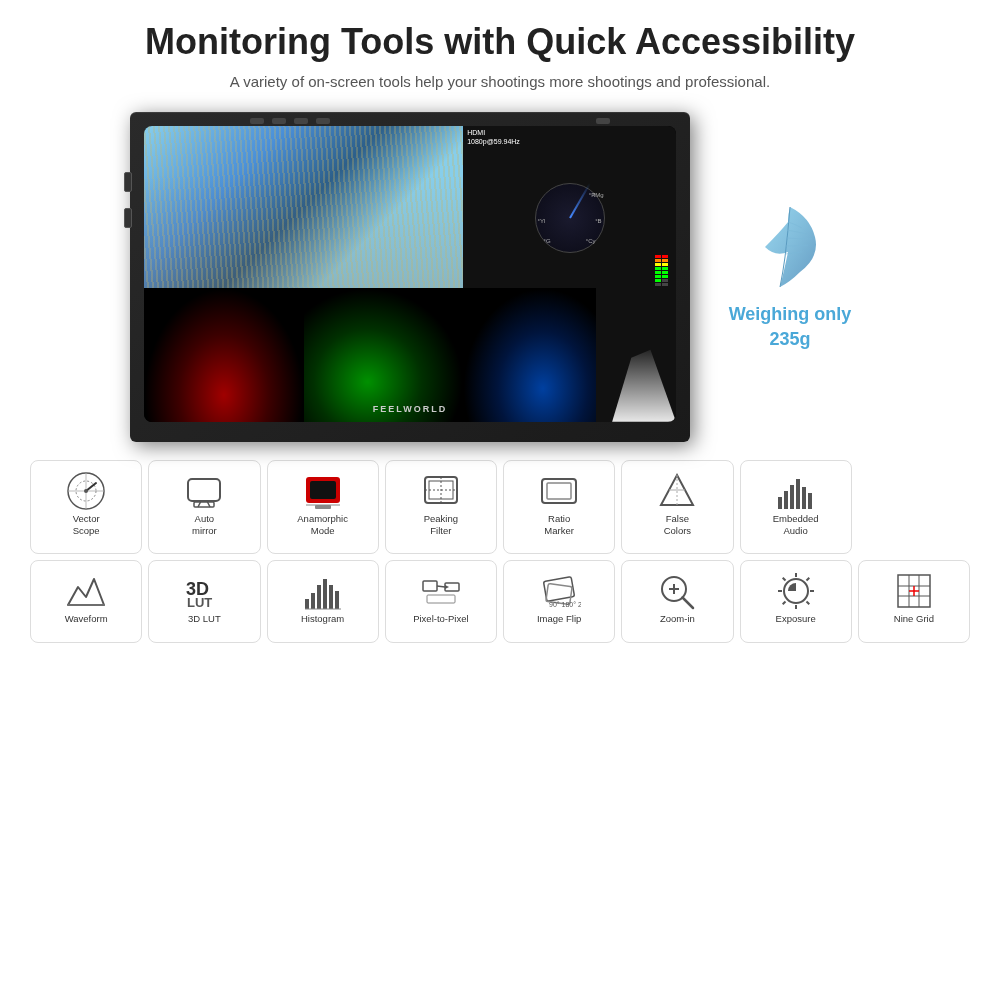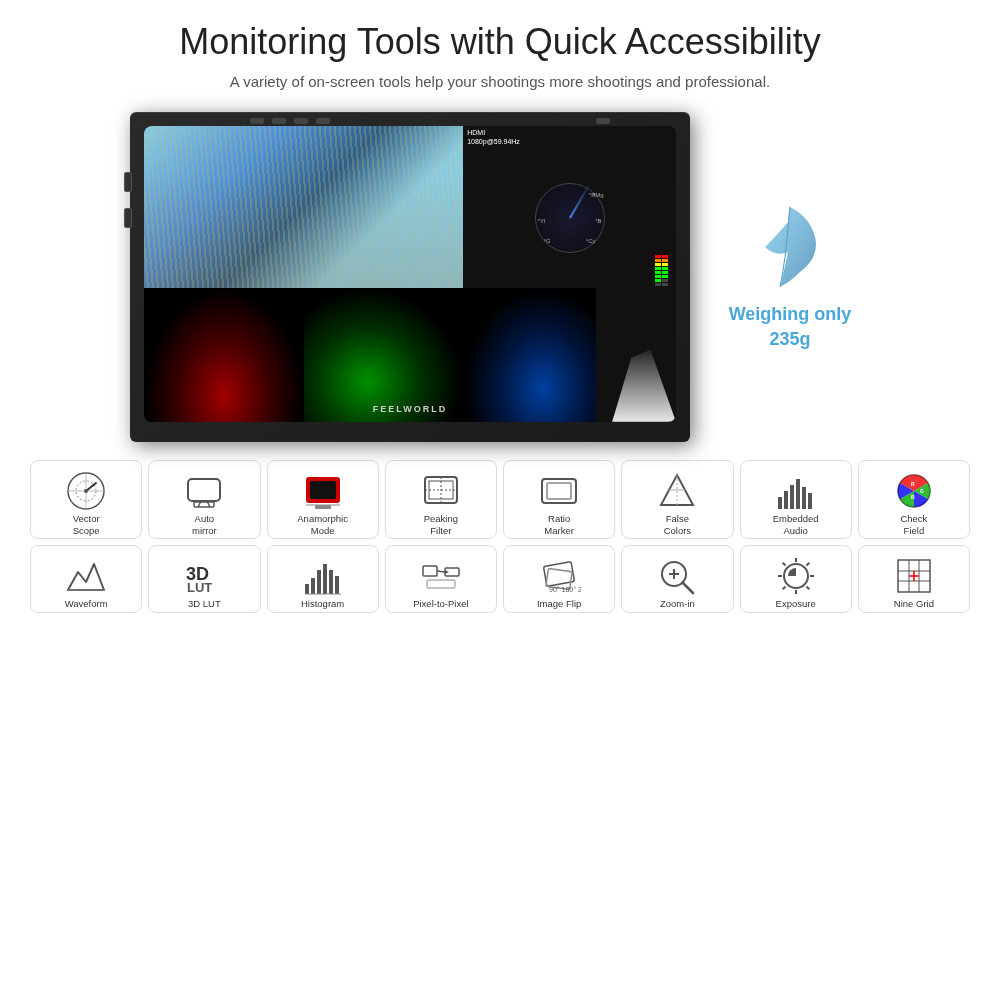--- a/index.html
+++ b/index.html
@@ -16,21 +16,21 @@
       height: 1000px;
       background: #fff;
       display: flex;
       flex-direction: column;
       align-items: center;
       padding: 20px 30px 10px;
     }
 
     .title {
       font-size: 36px;
-      font-weight: 400;
+      font-weight: 700;
       color: #222;
       text-align: center;
       margin-bottom: 8px;
       line-height: 1.2;
     }
 
     .subtitle {
       font-size: 15px;
       color: #555;
       text-align: center;
@@ -294,21 +294,21 @@
       gap: 6px;
       width: 100%;
       margin-bottom: 6px;
     }
     .feature-item {
       display: flex;
       flex-direction: column;
       align-items: center;
       border: 1px solid #ddd;
       border-radius: 8px;
-      padding: 8px 4px 1px;
+      padding: 8px 4px 16px;
       background: #fff;
     }
     .feature-icon {
       width: 44px;
       height: 44px;
       display: flex;
       align-items: center;
       justify-content: center;
       margin-bottom: 0;
     }
@@ -515,38 +515,20 @@
           <rect x="10" y="22" width="4" height="18" fill="#555"></rect>
           <rect x="16" y="16" width="4" height="24" fill="#555"></rect>
           <rect x="22" y="10" width="4" height="30" fill="#555"></rect>
           <rect x="28" y="18" width="4" height="22" fill="#555"></rect>
           <rect x="34" y="24" width="4" height="16" fill="#555"></rect>
         </svg>
       </div>
       <div class="feature-label">Embedded<br>Audio</div>
     </div>
 
-    <div class="feature-item">
-      <div class="feature-icon">
-        <svg width="44" height="44" viewBox="0 0 44 44">
-          <circle cx="22" cy="22" r="16" fill="none" stroke="#555" stroke-width="1.5"></circle>
-
-          <path d="M22 22 L22 6 A16 16 0 0 1 35.86 14Z" fill="#e00" opacity="0.8"></path>
-          <path d="M22 22 L35.86 14 A16 16 0 0 1 35.86 30Z" fill="#0a0" opacity="0.8"></path>
-          <path d="M22 22 L35.86 30 A16 16 0 0 1 22 38Z" fill="#00e" opacity="0.8"></path>
-          <path d="M22 22 L22 38 A16 16 0 0 1 8.14 30Z" fill="#0a0" opacity="0.8"></path>
-          <path d="M22 22 L8.14 30 A16 16 0 0 1 8.14 14Z" fill="#00e" opacity="0.8"></path>
-          <path d="M22 22 L8.14 14 A16 16 0 0 1 22 6Z" fill="#e00" opacity="0.8"></path>
-          <text x="19" y="17" font-size="5" fill="#fff" font-weight="bold">R</text>
-          <text x="28" y="24" font-size="5" fill="#fff" font-weight="bold">G</text>
-          <text x="19" y="30" font-size="5" fill="#fff" font-weight="bold">B</text>
-        </svg>
-      </div>
-      <div class="feature-label">Check<br>Field</div>
-    </div>
   </div>
 
   <div class="row2">
 
     <div class="feature-item">
       <div class="feature-icon">
         <svg width="44" height="44" viewBox="0 0 44 44">
           <polygon points="4,36 14,18 22,28 30,10 40,36" fill="none" stroke="#555" stroke-width="2" stroke-linejoin="round"></polygon>
           <line x1="4" y1="36" x2="40" y2="36" stroke="#888" stroke-width="1"></line>
         </svg>

